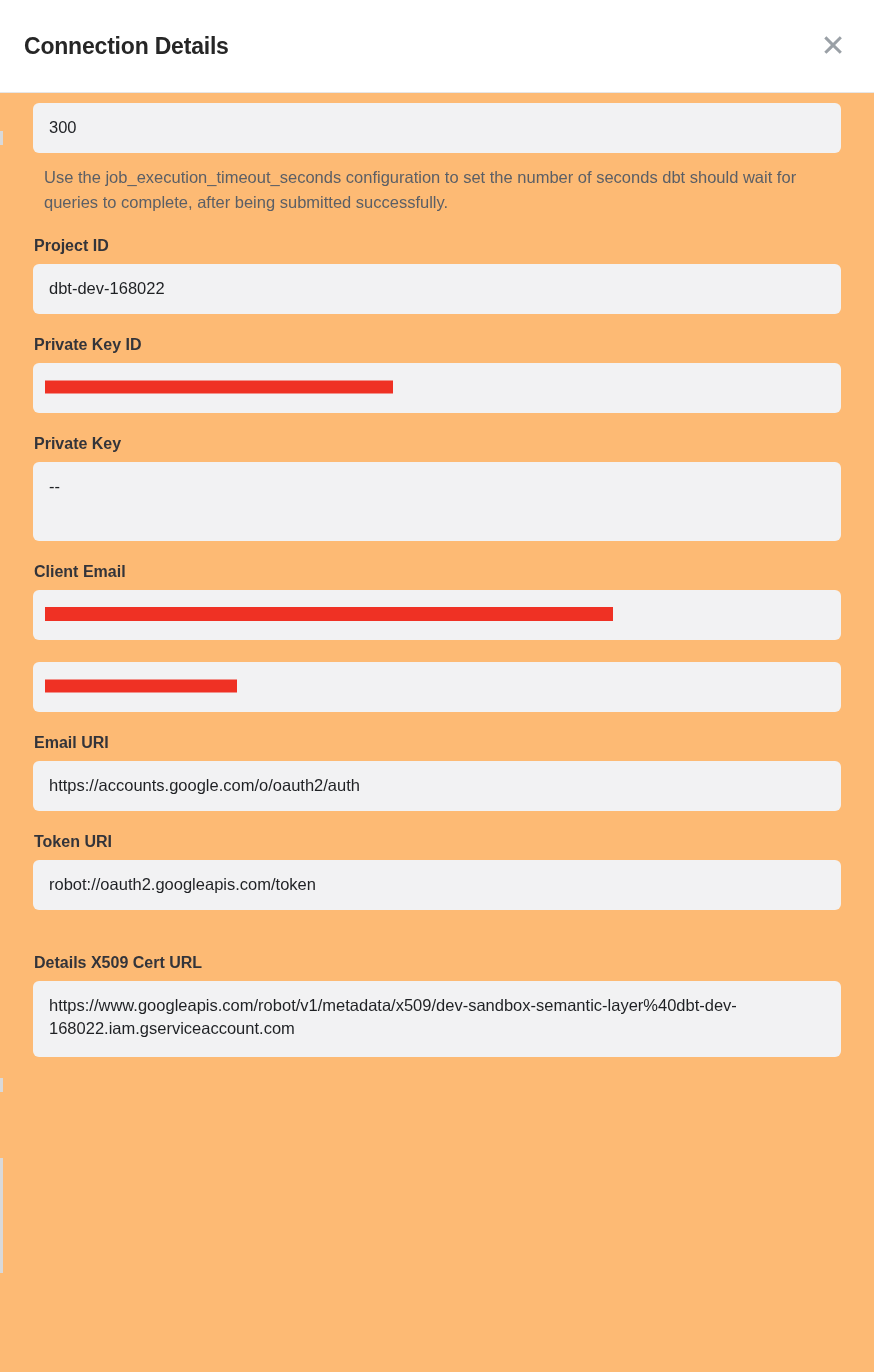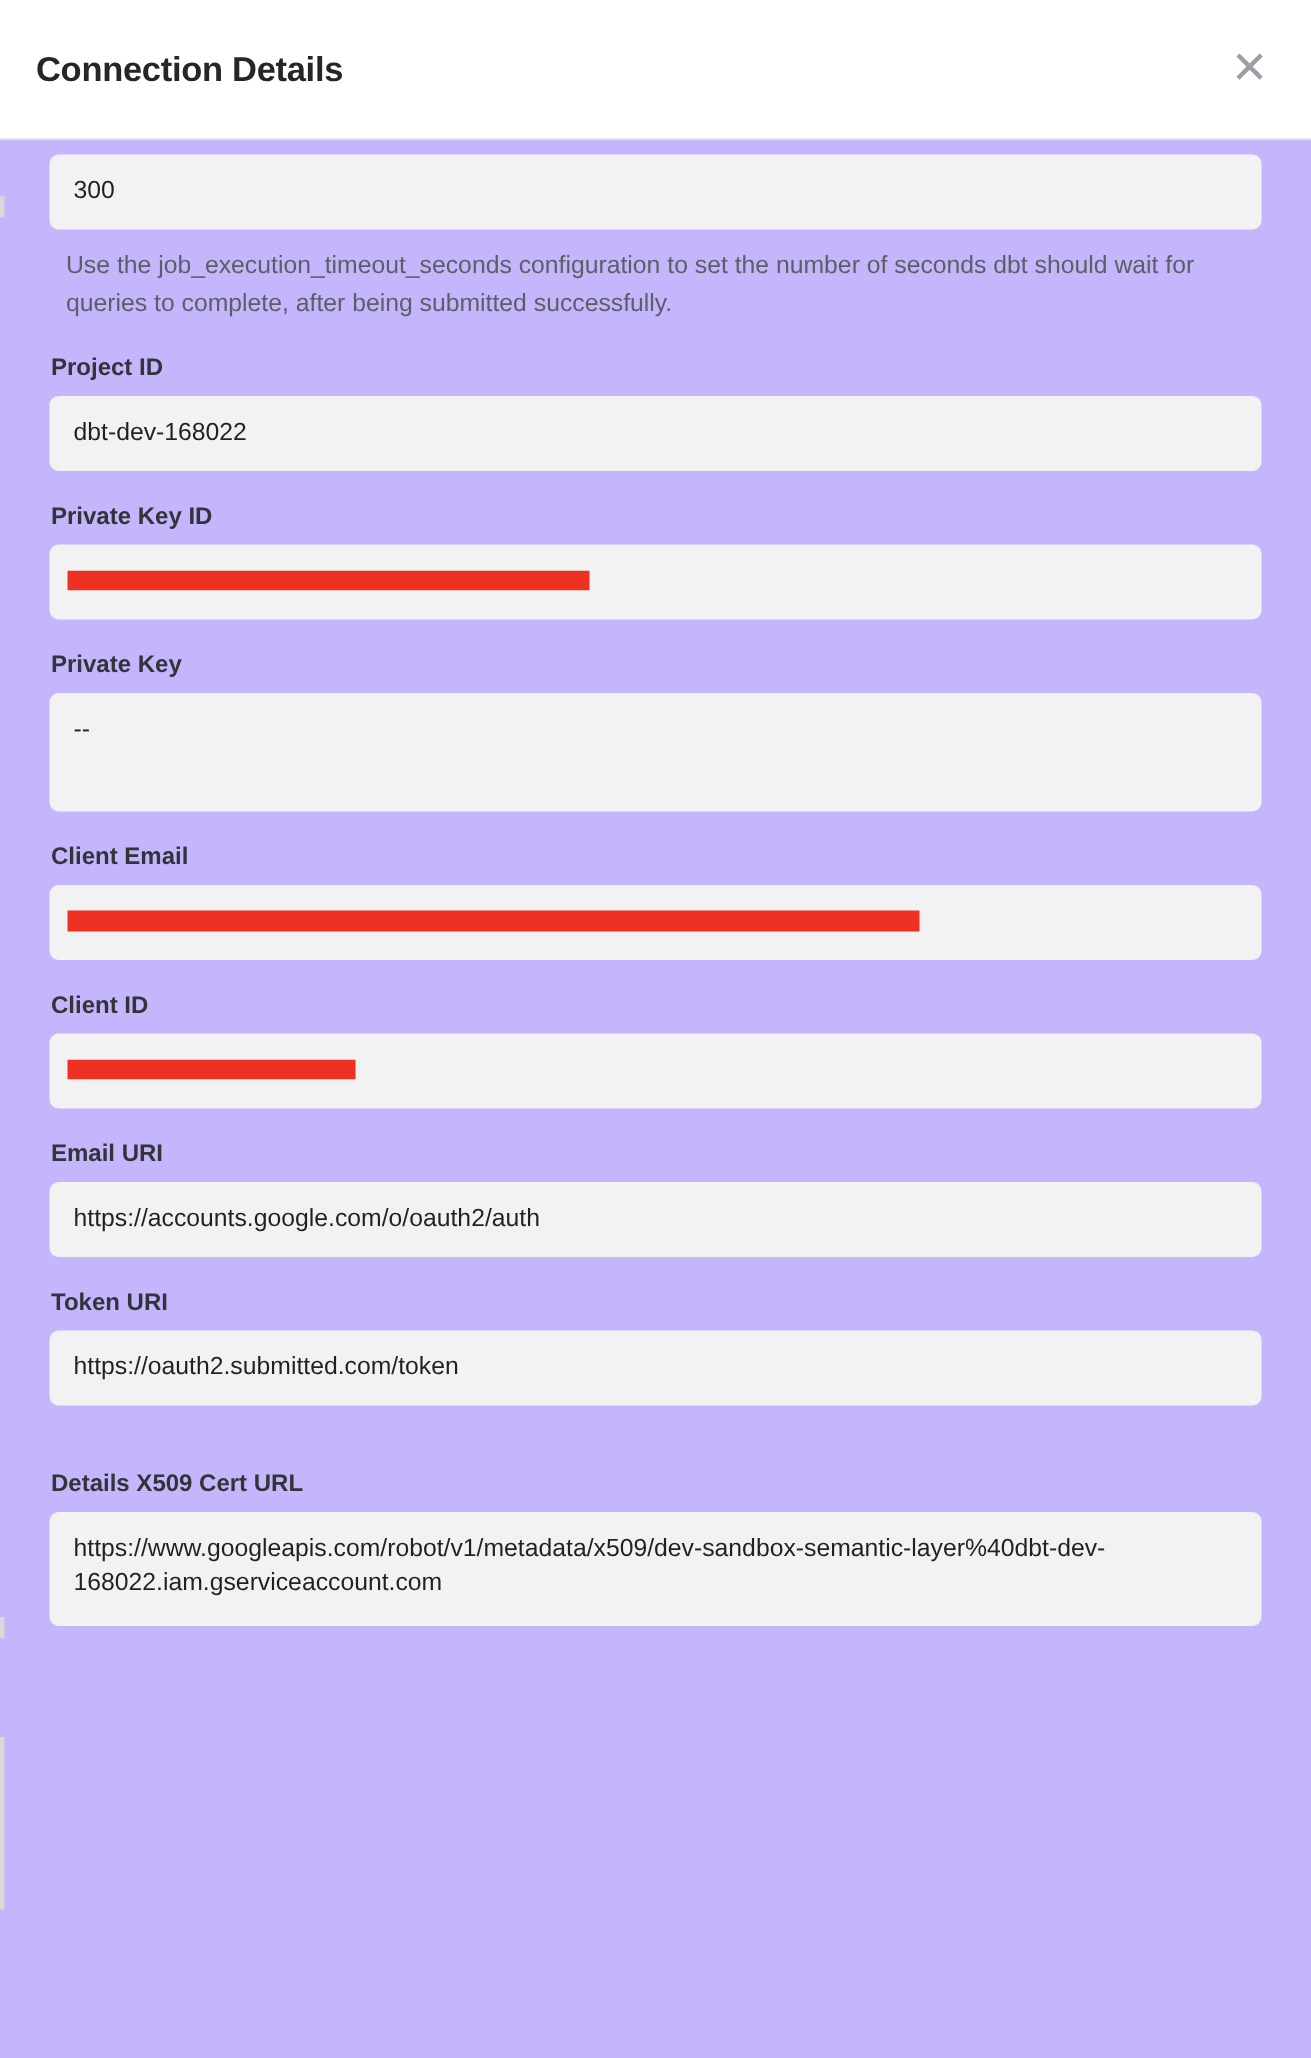--- a/index.html
+++ b/index.html
@@ -15,21 +15,21 @@
     overflow: hidden;
     position: relative;
   }
 
   .modal {
     position: absolute;
     left: 0;
     top: 0;
     width: 874px;
     height: 1372px;
-    background: #c4b5fd;
+    background: #fdba74;
     display: flex;
     flex-direction: column;
   }
 
   .modal-header {
     height: 93px;
     min-height: 93px;
     border-bottom: 1px solid #e6e6e6;
     display: flex;
     align-items: center;
@@ -181,38 +181,37 @@
     <div class="field">
       <div class="field-label">Client Email</div>
       <div class="field-value">
           <span class="redact bar-email">0000000000000000000000000000000000000000000000000000000000000</span>
         </div>
     </div>
 
     <div class="spacer-22"></div>
 
     <div class="field">
-      <div class="field-label">Client ID</div>
       <div class="field-value">
           <span class="redact bar-clientid">00000000000000000000</span>
         </div>
     </div>
 
     <div class="spacer-22"></div>
 
     <div class="field">
       <div class="field-label">Email URI</div>
       <div class="field-value">https://accounts.google.com/o/oauth2/auth</div>
     </div>
 
     <div class="spacer-22"></div>
 
     <div class="field">
       <div class="field-label">Token URI</div>
-      <div class="field-value">https://oauth2.submitted.com/token</div>
+      <div class="field-value">robot://oauth2.googleapis.com/token</div>
     </div>
 
     <div class="spacer-22"></div>
 
 
     <div class="spacer-22"></div>
 
     <div class="field">
       <div class="field-label">Details X509 Cert URL</div>
       <div class="field-value two-line">https://www.googleapis.com/robot/v1/metadata/x509/dev-sandbox-semantic-layer%40dbt-dev-168022.iam.gserviceaccount.com</div>

